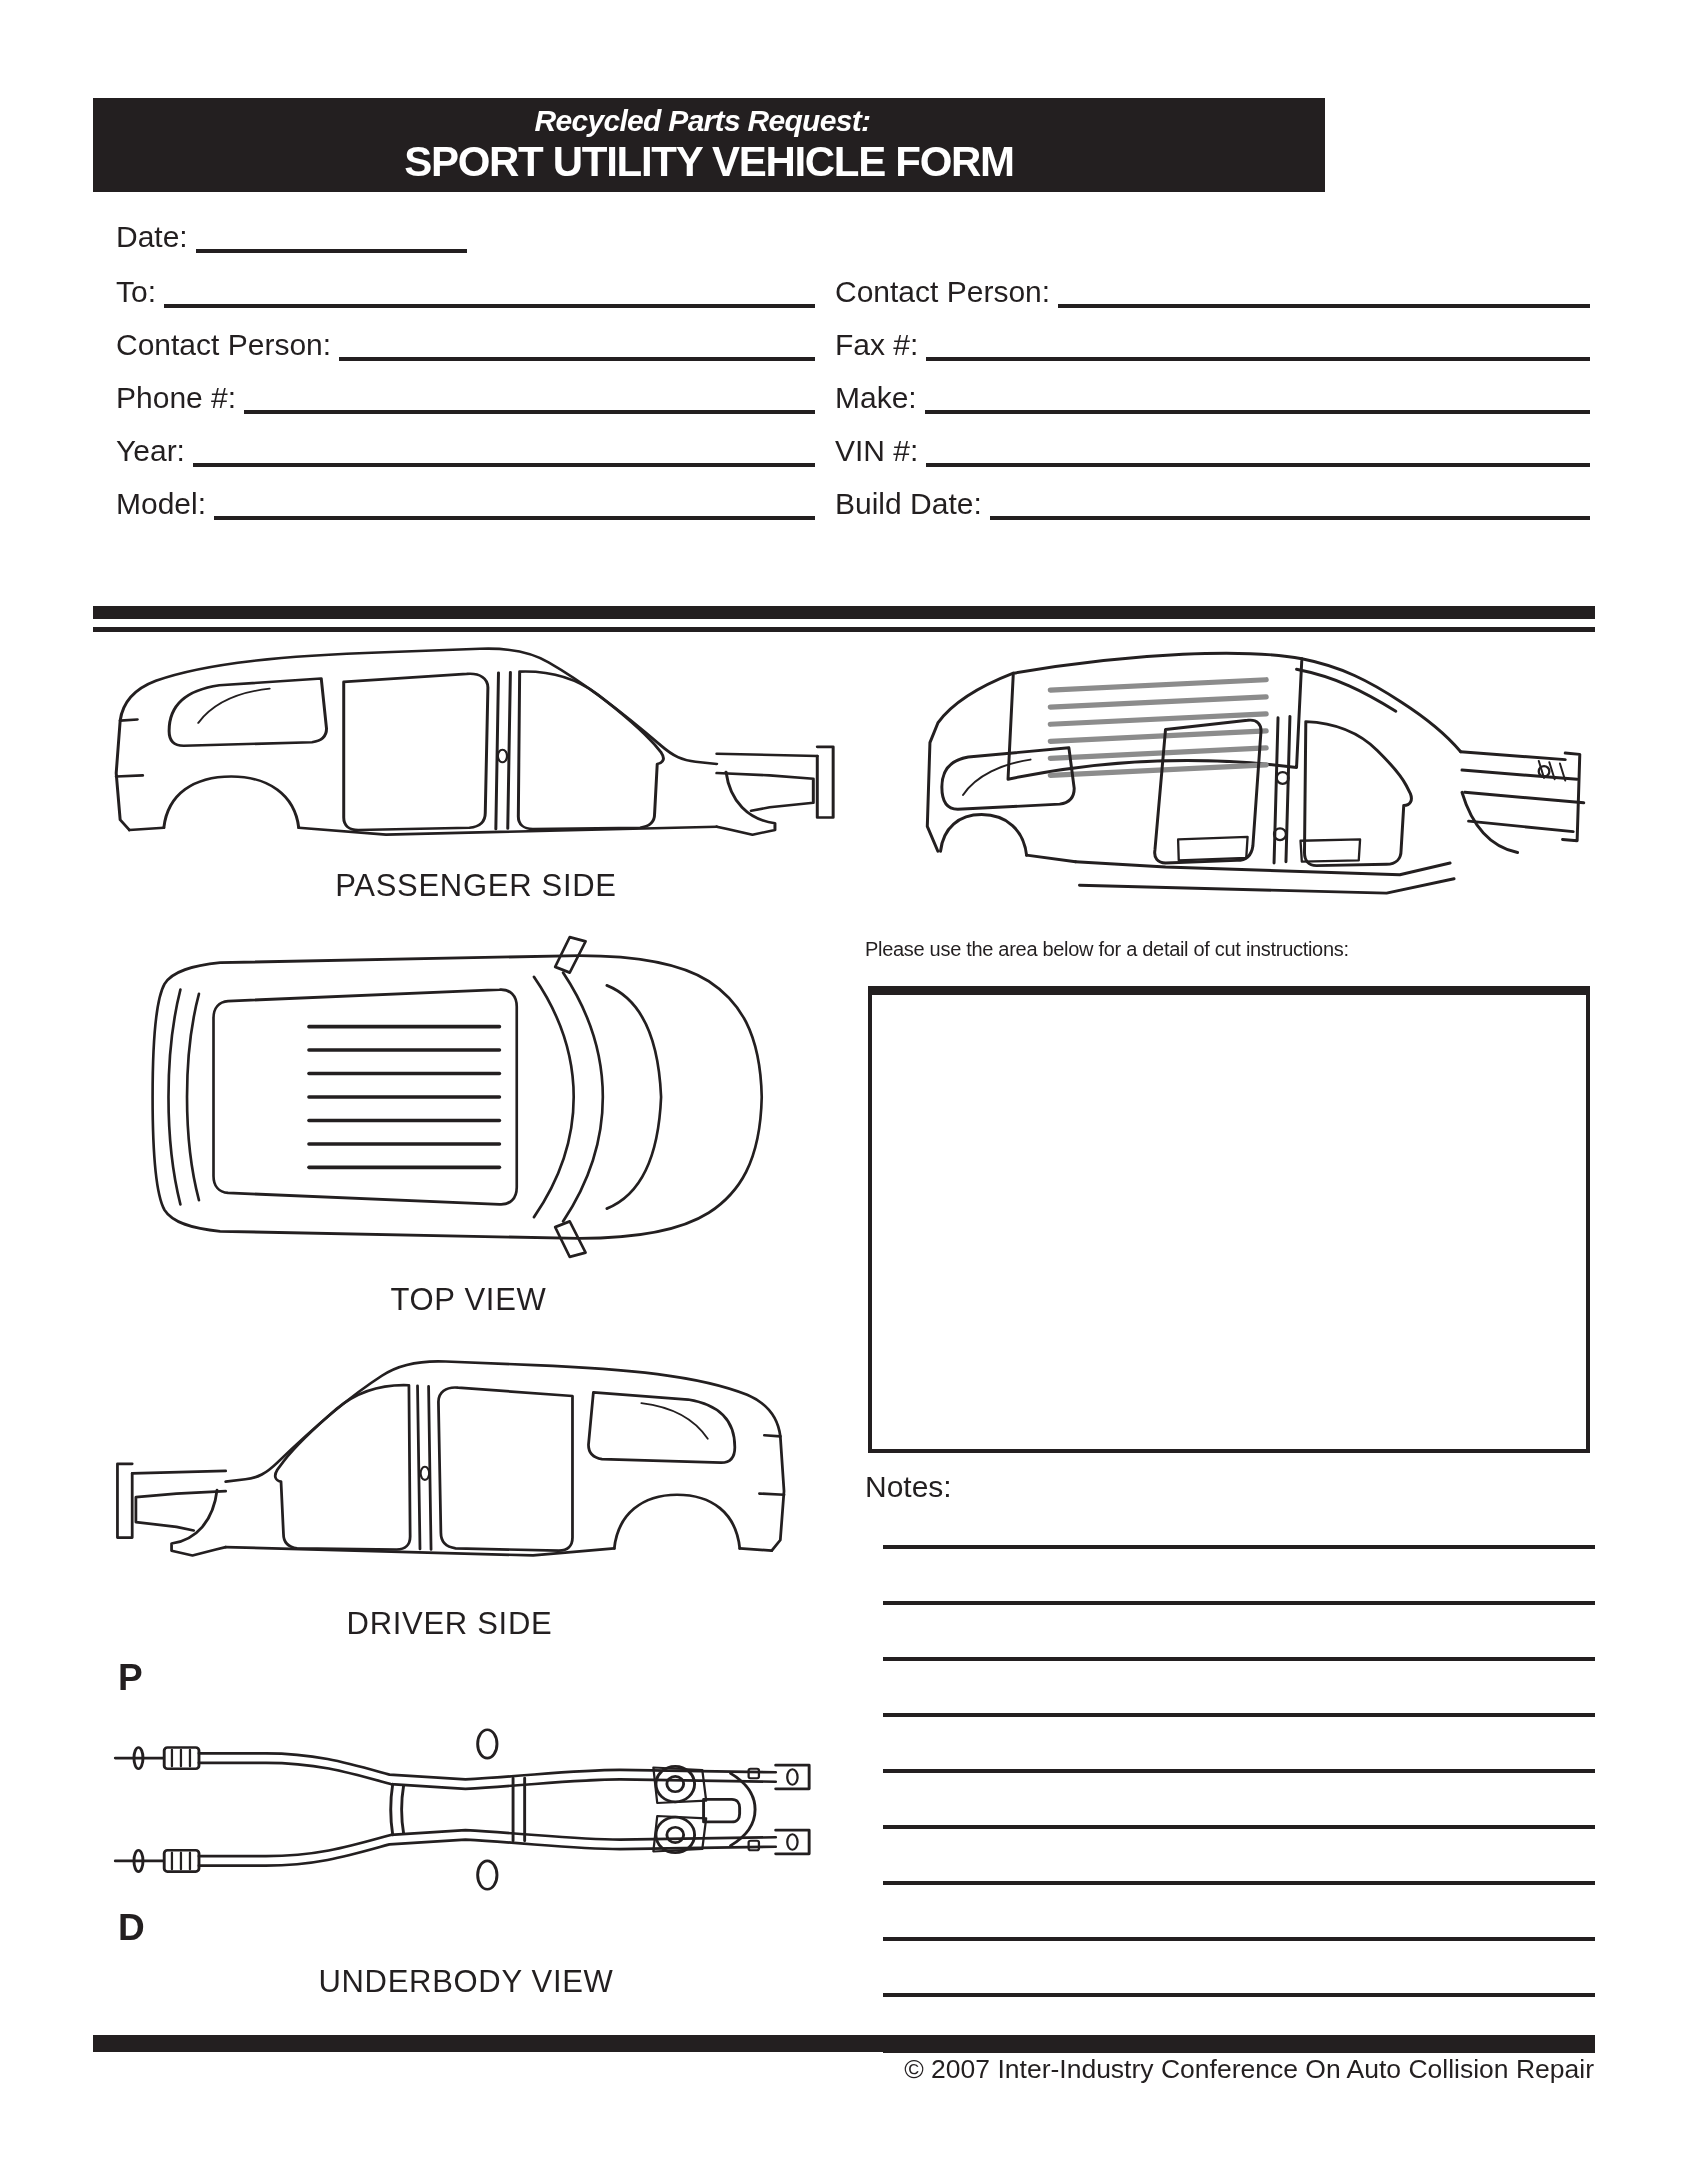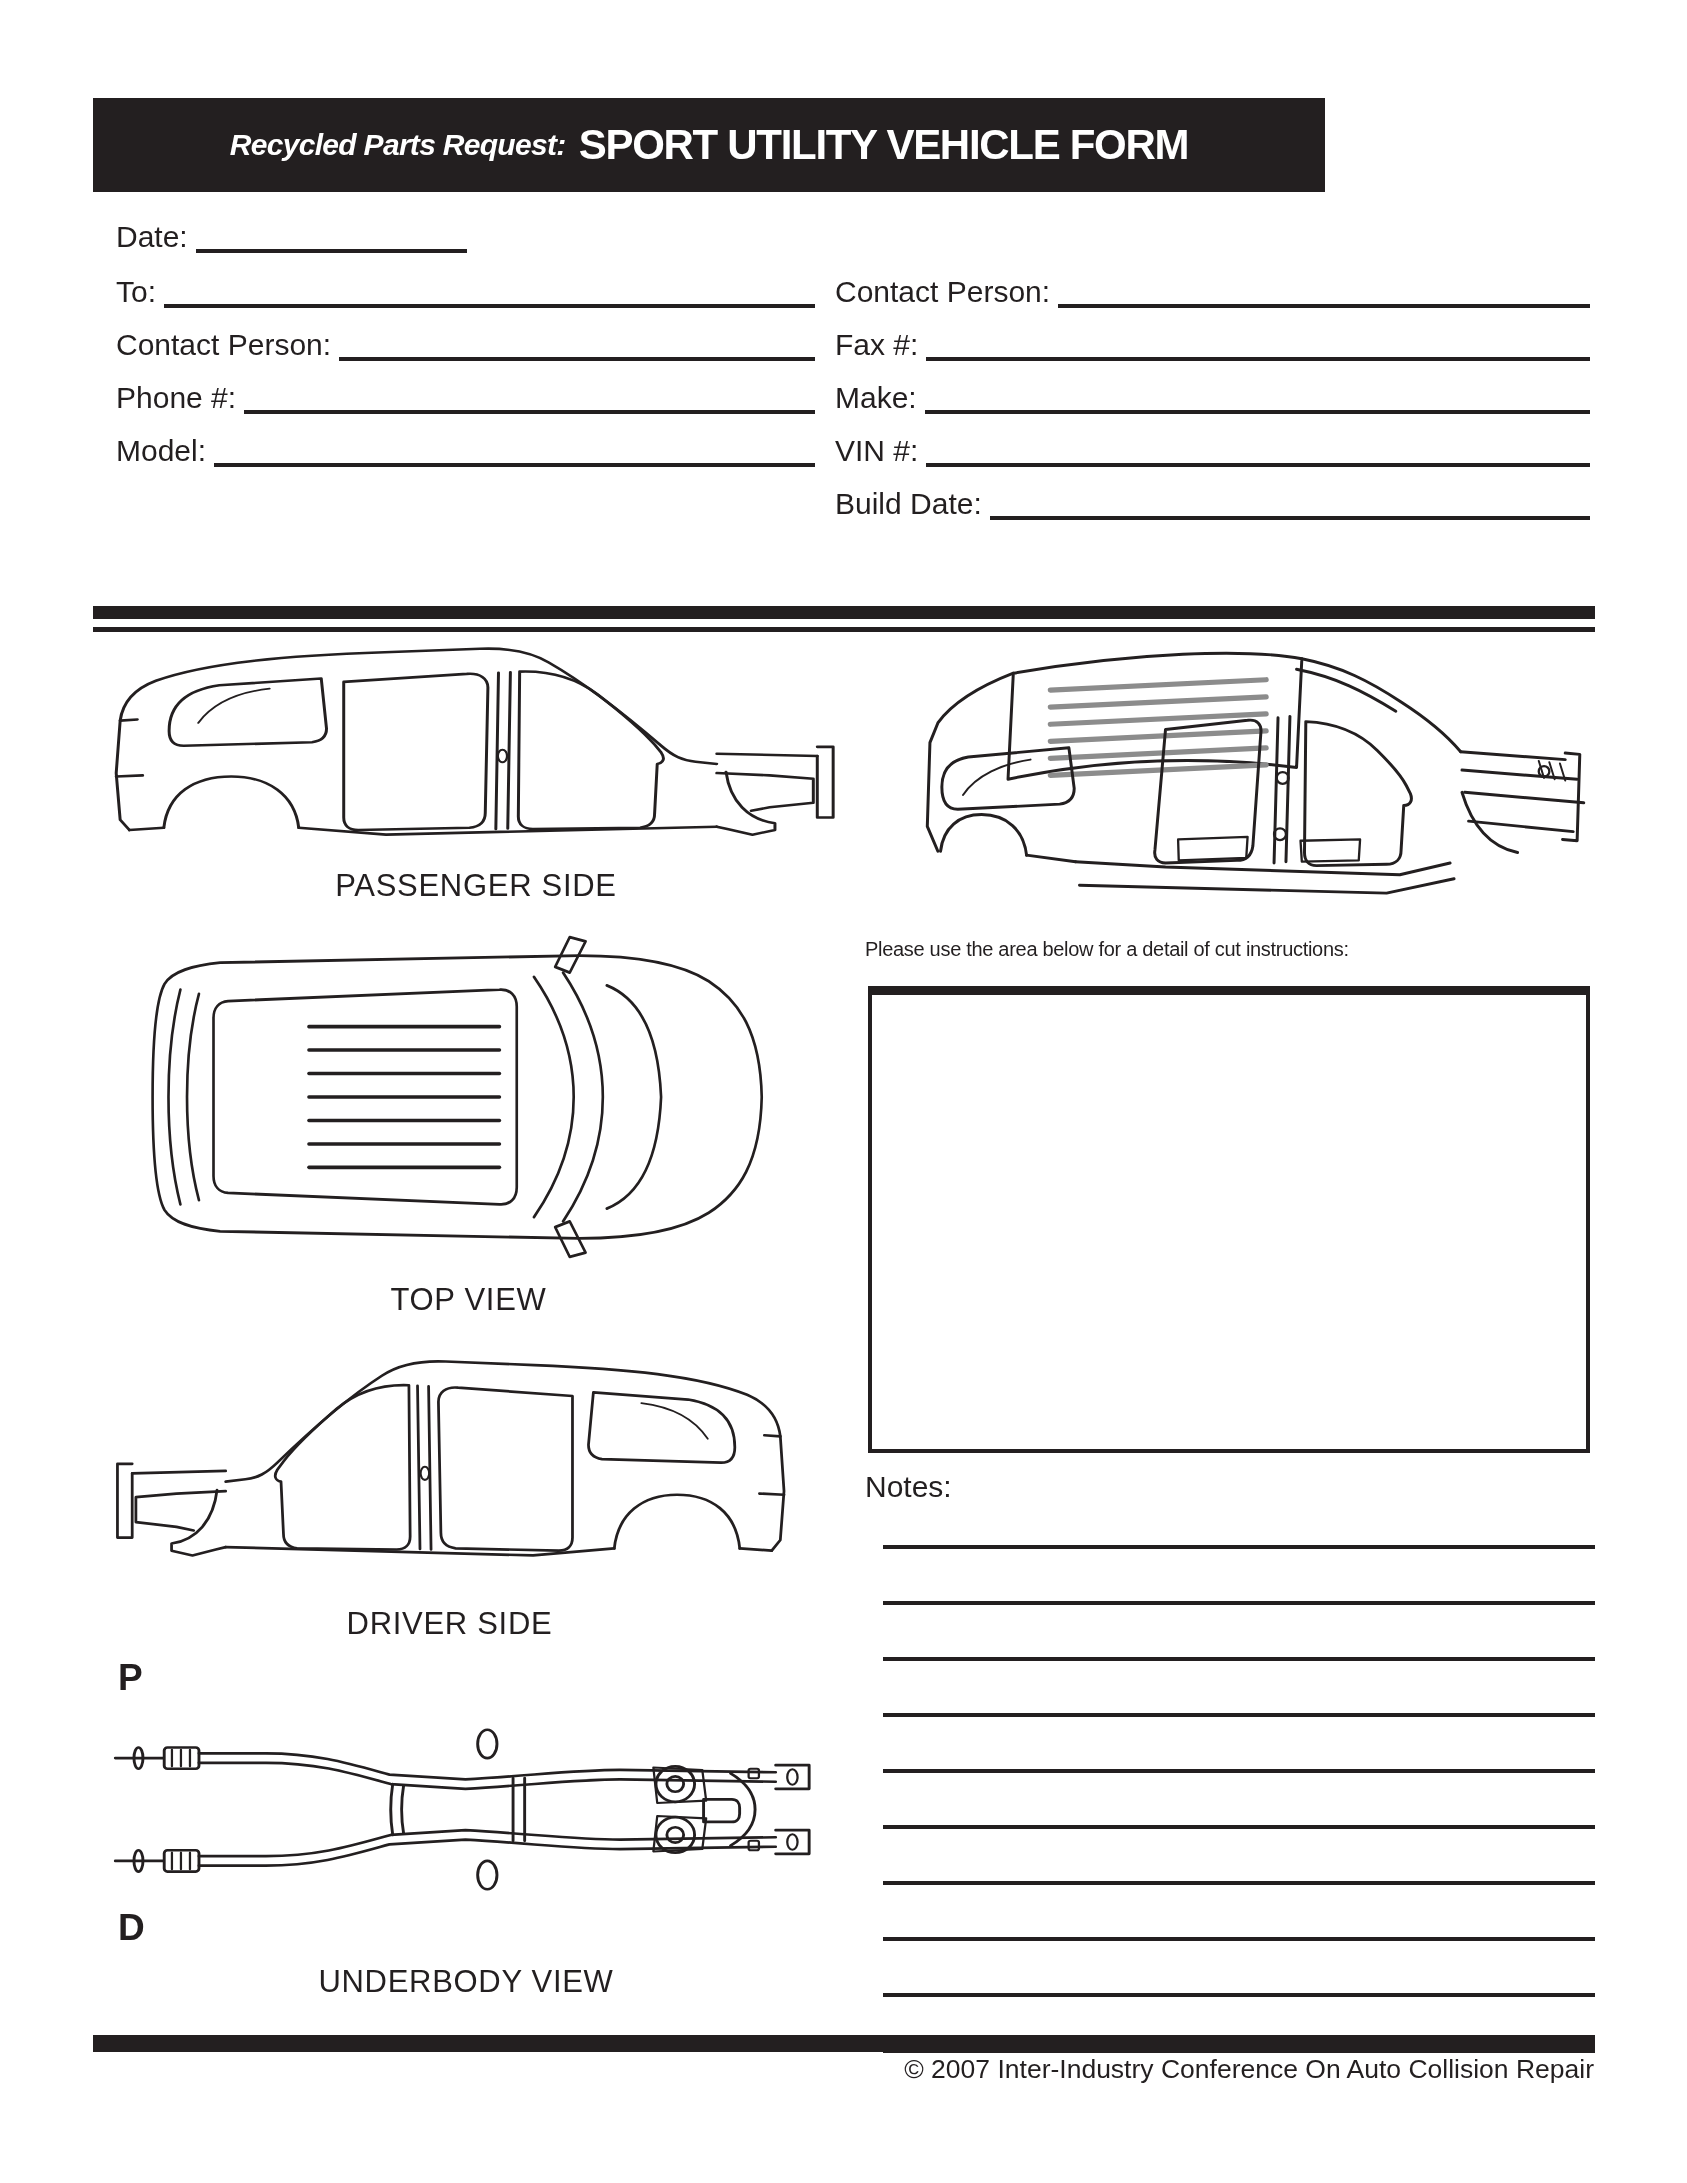--- a/index.html
+++ b/index.html
@@ -3,21 +3,21 @@
 <meta charset="utf-8">
 <style>
   html,body{margin:0;padding:0;background:#ffffff;}
   .page{
     position:relative;width:1687px;height:2183px;background:#ffffff;
     font-family:"Liberation Sans", sans-serif;color:#231f20;overflow:hidden;
   }
   
   .header-bar{
     position:absolute;left:93px;top:98px;width:1232px;height:94px;
-    background:#231f20;display:flex;align-items:center;justify-content:center;
+    background:#231f20;display:flex;align-items:center;justify-content:center;flex-direction:column;
   }
   .header-prefix{
     color:#fff;font-size:30px;font-style:italic;font-weight:bold;
     letter-spacing:-0.7px;margin-right:13.2px;white-space:nowrap;
   }
   .header-title{
     color:#fff;font-size:42px;font-weight:bold;letter-spacing:-1.3px;white-space:nowrap;
   }
   
   .date-row{position:absolute;left:116px;top:213px;width:351px;display:flex;align-items:flex-end;}
@@ -69,20 +69,24 @@
     <div class="field-row">
       <span class="field-label">To:</span>
       <span class="fill-line"></span>
     </div>
     <div class="field-row">
       <span class="field-label">Contact Person:</span>
       <span class="fill-line"></span>
     </div>
     <div class="field-row">
       <span class="field-label">Phone #:</span>
+      <span class="fill-line"></span>
+    </div>
+    <div class="field-row">
+      <span class="field-label">Year:</span>
       <span class="fill-line"></span>
     </div>
     <div class="field-row">
       <span class="field-label">Model:</span>
       <span class="fill-line"></span>
     </div>
   </div>
 
   <div class="col col-right">
     <div class="field-row">

